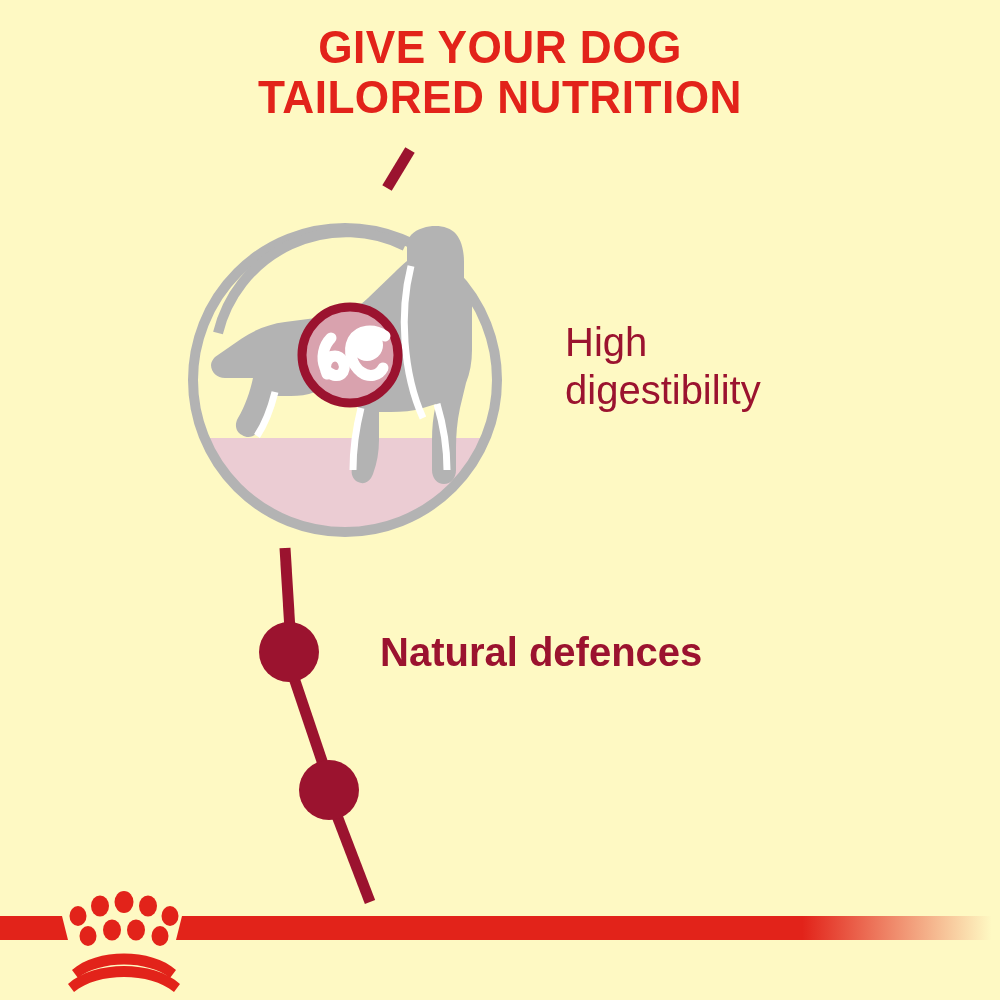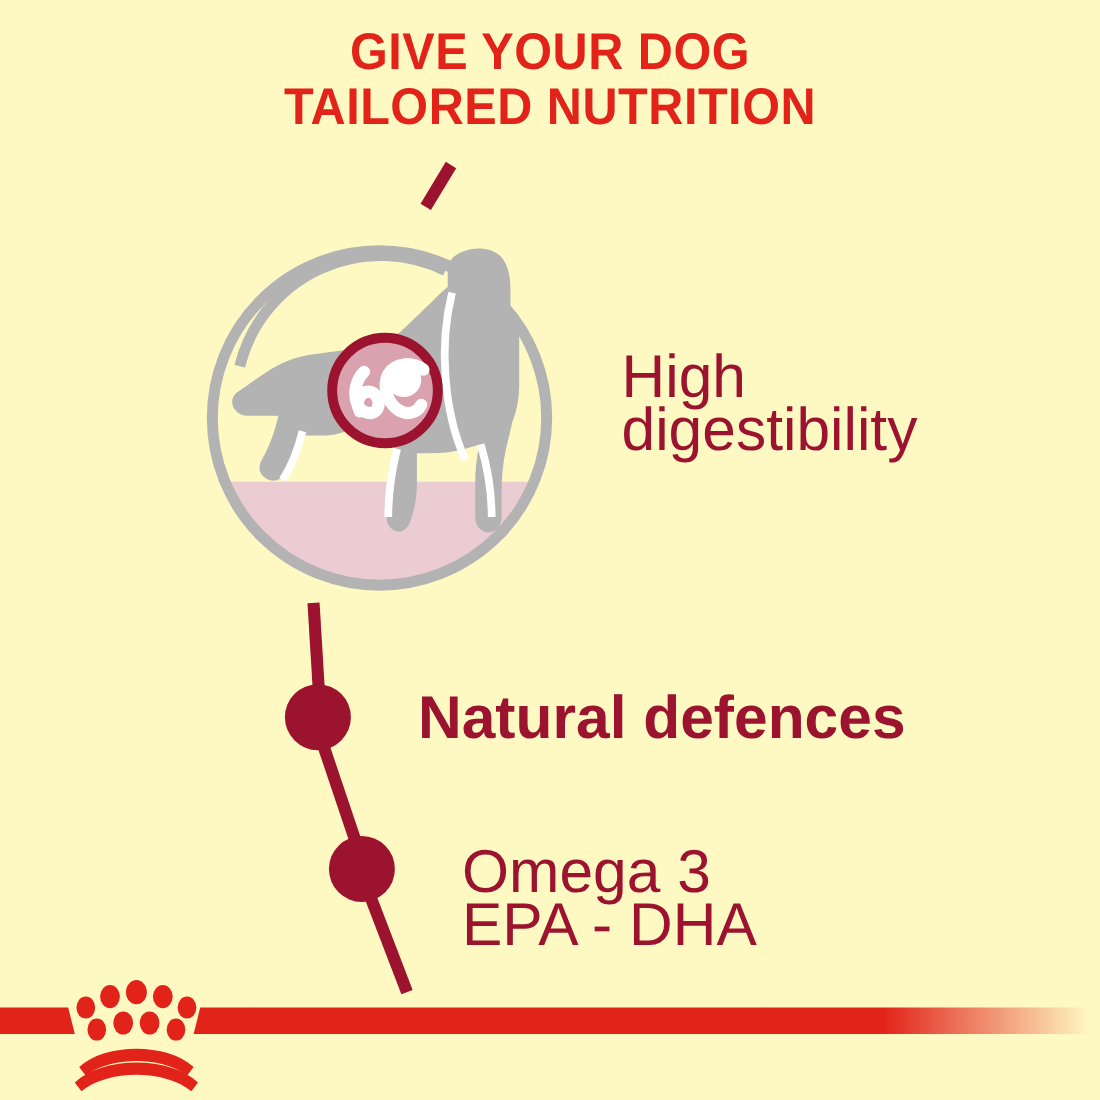--- a/index.html
+++ b/index.html
@@ -51,21 +51,21 @@
     height: 420px;
   }
   .illustration svg { display: block; }
 
   
   .feature-label {
     position: absolute;
     color: #9B132F;
     font-family: "Liberation Sans", sans-serif;
     font-weight: normal;
-    font-size: 55px;
+    font-size: 40px;
     line-height: 48px;
     white-space: pre-line;
   }
   #label-0 { left: 565px; top: 318px; }
   #label-1 { left: 380px; top: 628px; font-weight: bold; }
   #label-2 { left: 420px; top: 768px; }
 
   
   .connector {
     position: absolute;
@@ -180,22 +180,20 @@
       </g>
 
     </svg>
   </div>
 
   <div class="feature-label" id="label-0">High
 digestibility</div>
 
   <div class="feature-label" id="label-1">Natural defences</div>
 
-  <div class="feature-label" id="label-2">Omega 3
-EPA - DHA</div>
 
   <div class="connector">
     <svg width="220" height="420" viewBox="0 0 220 420" xmlns="http://www.w3.org/2000/svg">
       <g stroke="#9B132F" stroke-width="11" fill="none" stroke-linecap="butt">
         <line x1="55" y1="28" x2="60" y2="110"></line>
         <line x1="62" y1="152" x2="95" y2="250"></line>
         <line x1="104" y1="288" x2="140" y2="382"></line>
       </g>
       <circle cx="59" cy="132" r="30" fill="#9B132F"></circle>
       <circle cx="99" cy="270" r="30" fill="#9B132F"></circle>

